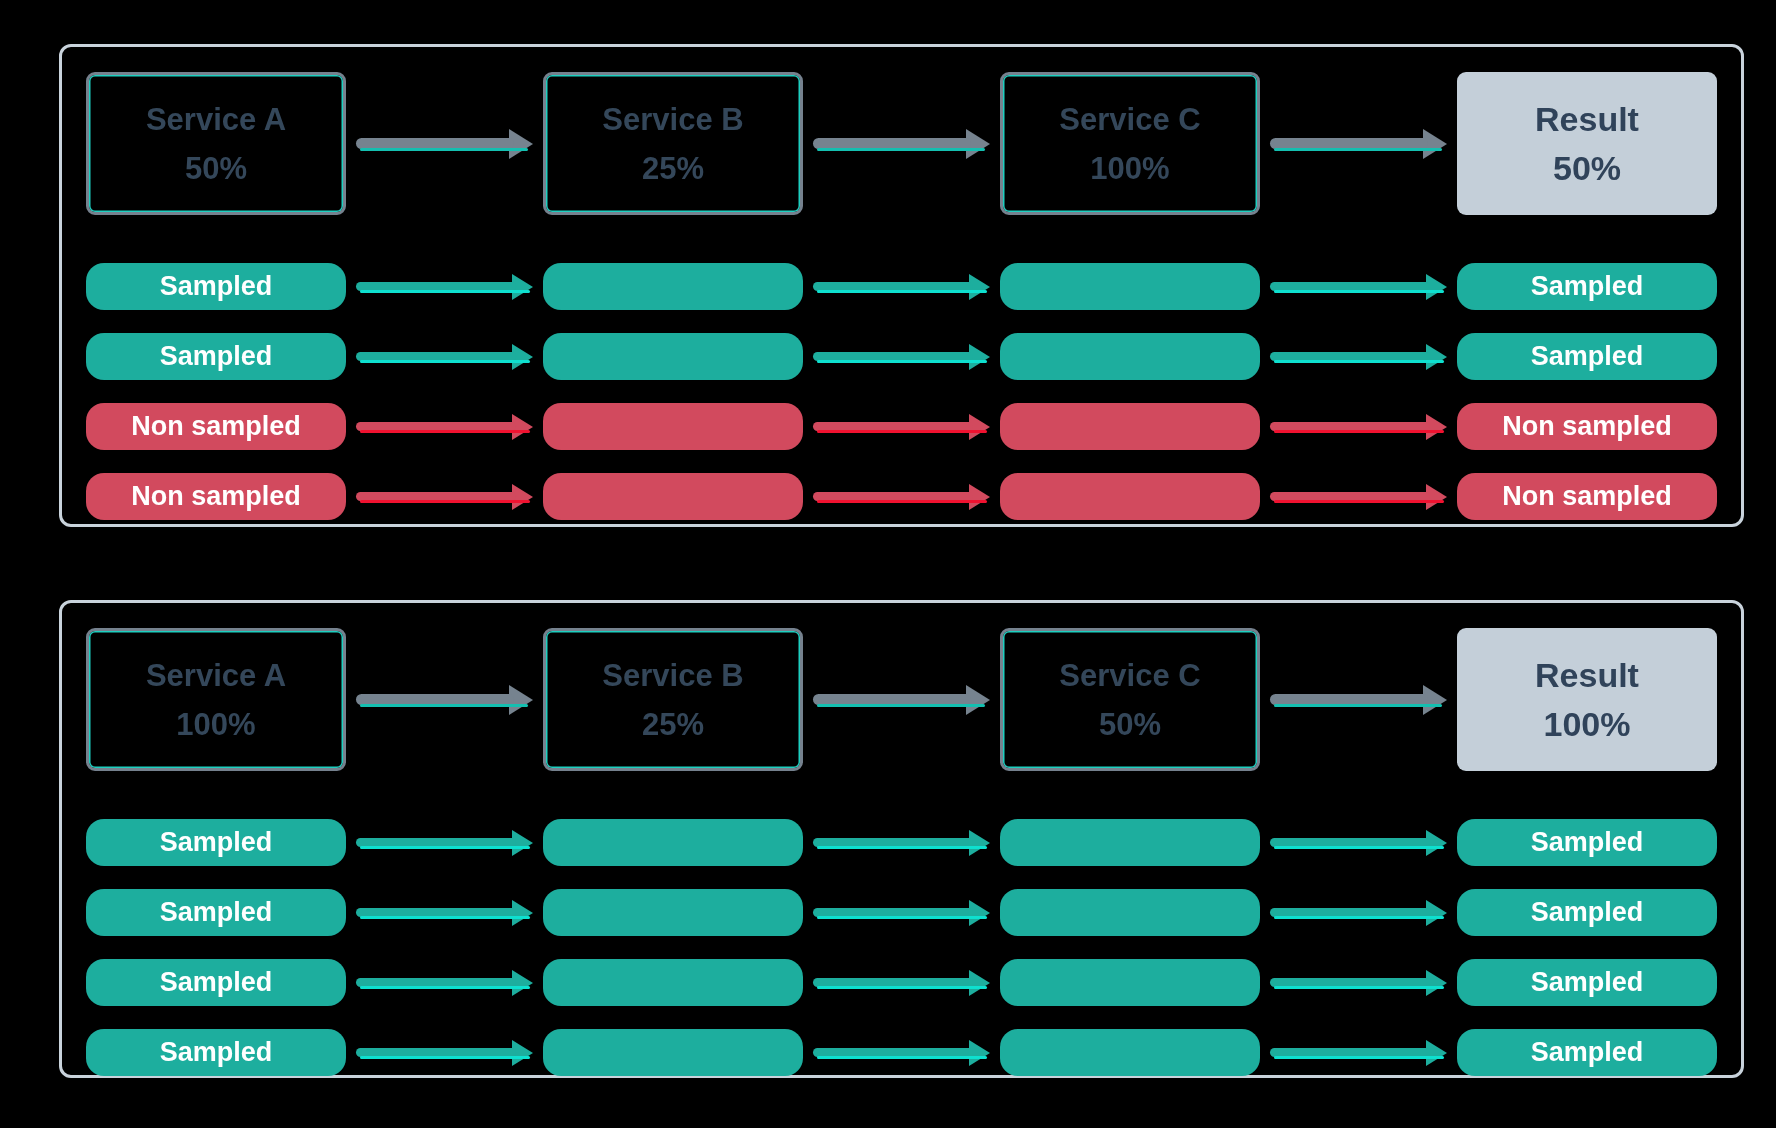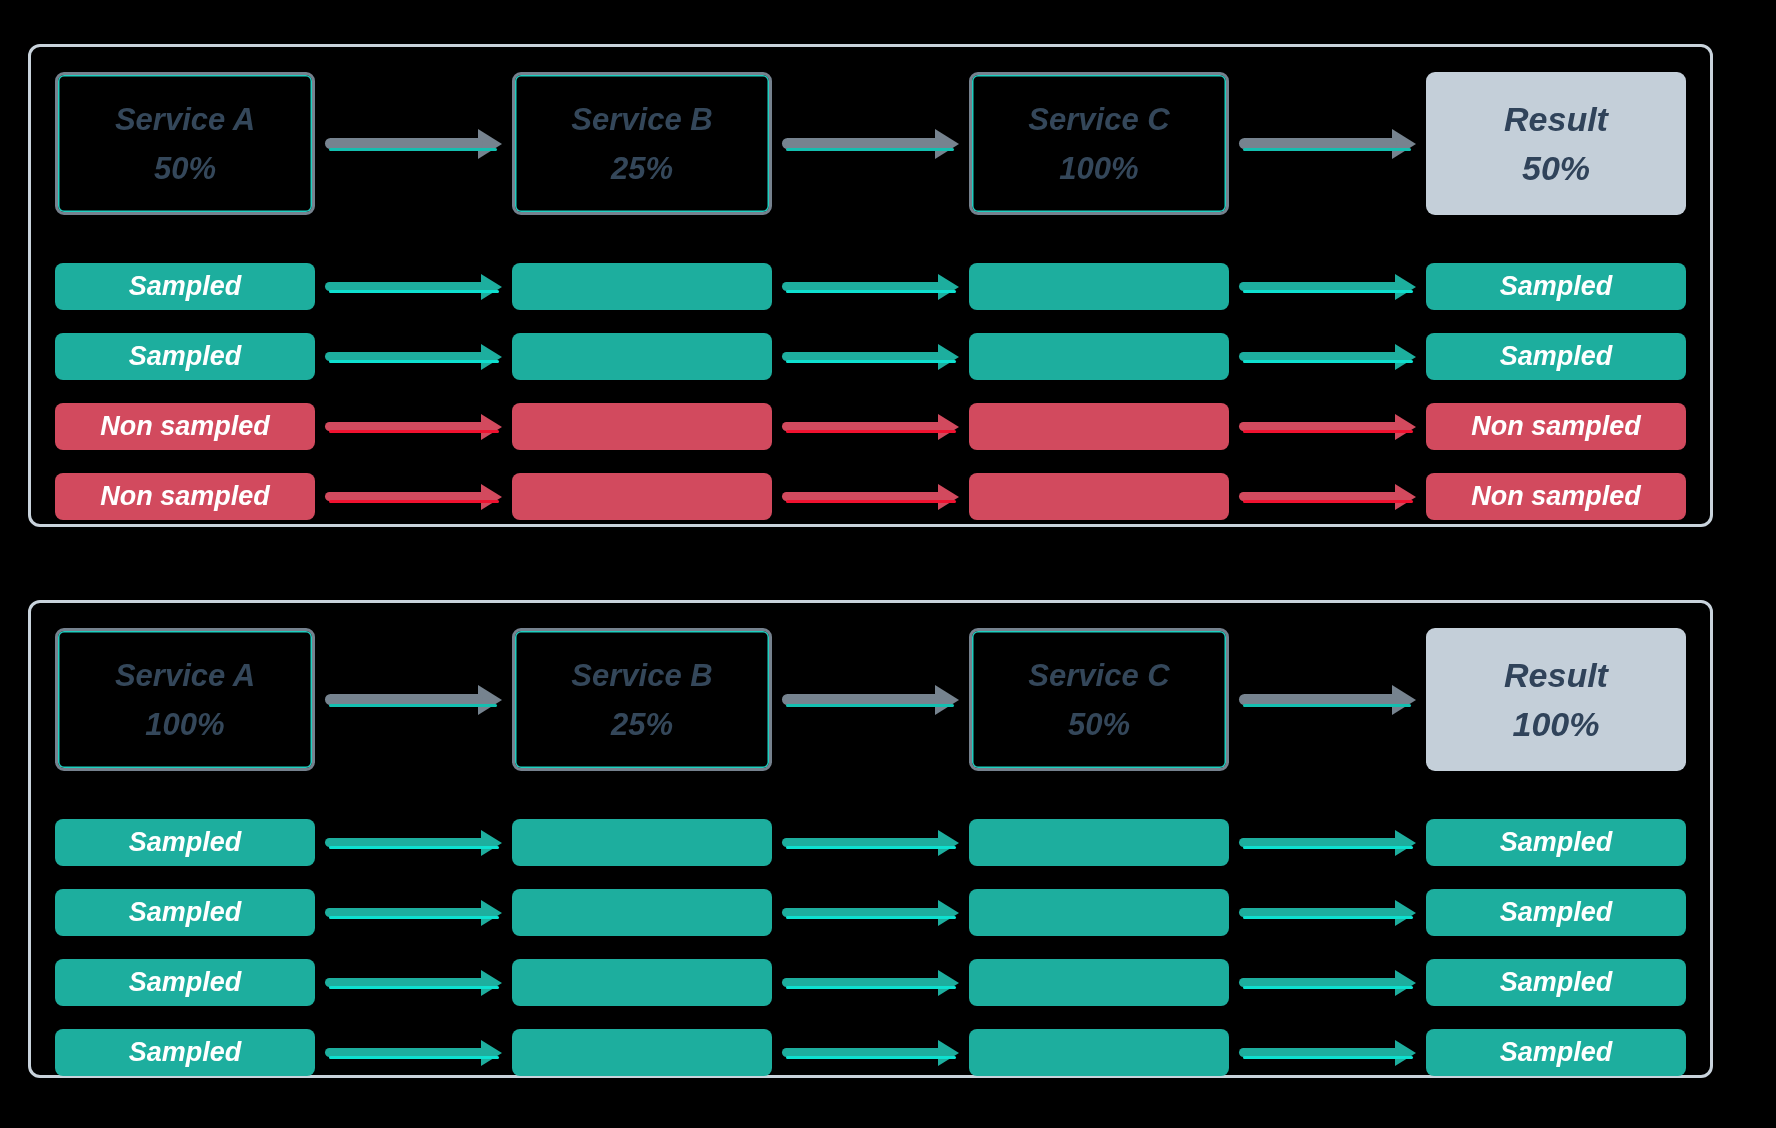--- a/index.html
+++ b/index.html
@@ -5,26 +5,26 @@
   html,body{margin:0;padding:0;}
   body{
     width:1776px;height:1128px;
     background:var(--background,#000);
     font-family:"Liberation Sans", sans-serif;
     overflow:hidden;
   }
   .canvas{position:relative;width:1776px;height:1128px;}
 
   .panel{
-    position:absolute;left:28px;width:1685px;
+    position:absolute;left:59px;width:1685px;
     border:3px solid var(--panel-border);
     border-radius:12px;
     box-sizing:border-box;
     padding:25px 24px 22px 24px;
-    display:flex;flex-direction:column;font-style:italic;
+    display:flex;flex-direction:column;
   }
   .panel.p0{top:44px;height:483px;}
   .panel.p1{top:600px;height:478px;}
 
   .row{display:flex;align-items:center;}
   .header-row{height:143px;margin-bottom:25px;}
   .trace-row{height:47px;margin-top:23px;}
   .trace-row:first-of-type{margin-top:0;}
 
   .service-box,.result-box,.trace-box{
@@ -43,21 +43,21 @@
   .result-box{
     height:143px;
     background:var(--result-fill);
     border-radius:9px;
     display:flex;flex-direction:column;justify-content:center;align-items:center;
     color:var(--result-text);
     font-size:34px;font-weight:600;line-height:49px;
     text-align:center;
   }
   .trace-box{
-    height:47px;border-radius:8px;
+    height:47px;border-radius:18px;
     display:flex;align-items:center;justify-content:center;
     color:var(--label-text);
     font-size:27px;font-weight:700;
   }
   .trace-box.sampled{background:var(--sampled-fill);}
   .trace-box.non_sampled{background:var(--non-sampled-fill);}
 
   
   .arrow{flex:1 1 auto;display:flex;align-items:center;height:40px;margin:0 10px;min-width:0;}
   .arrow .shaft{position:relative;flex:1 1 auto;border-radius:6px;}

